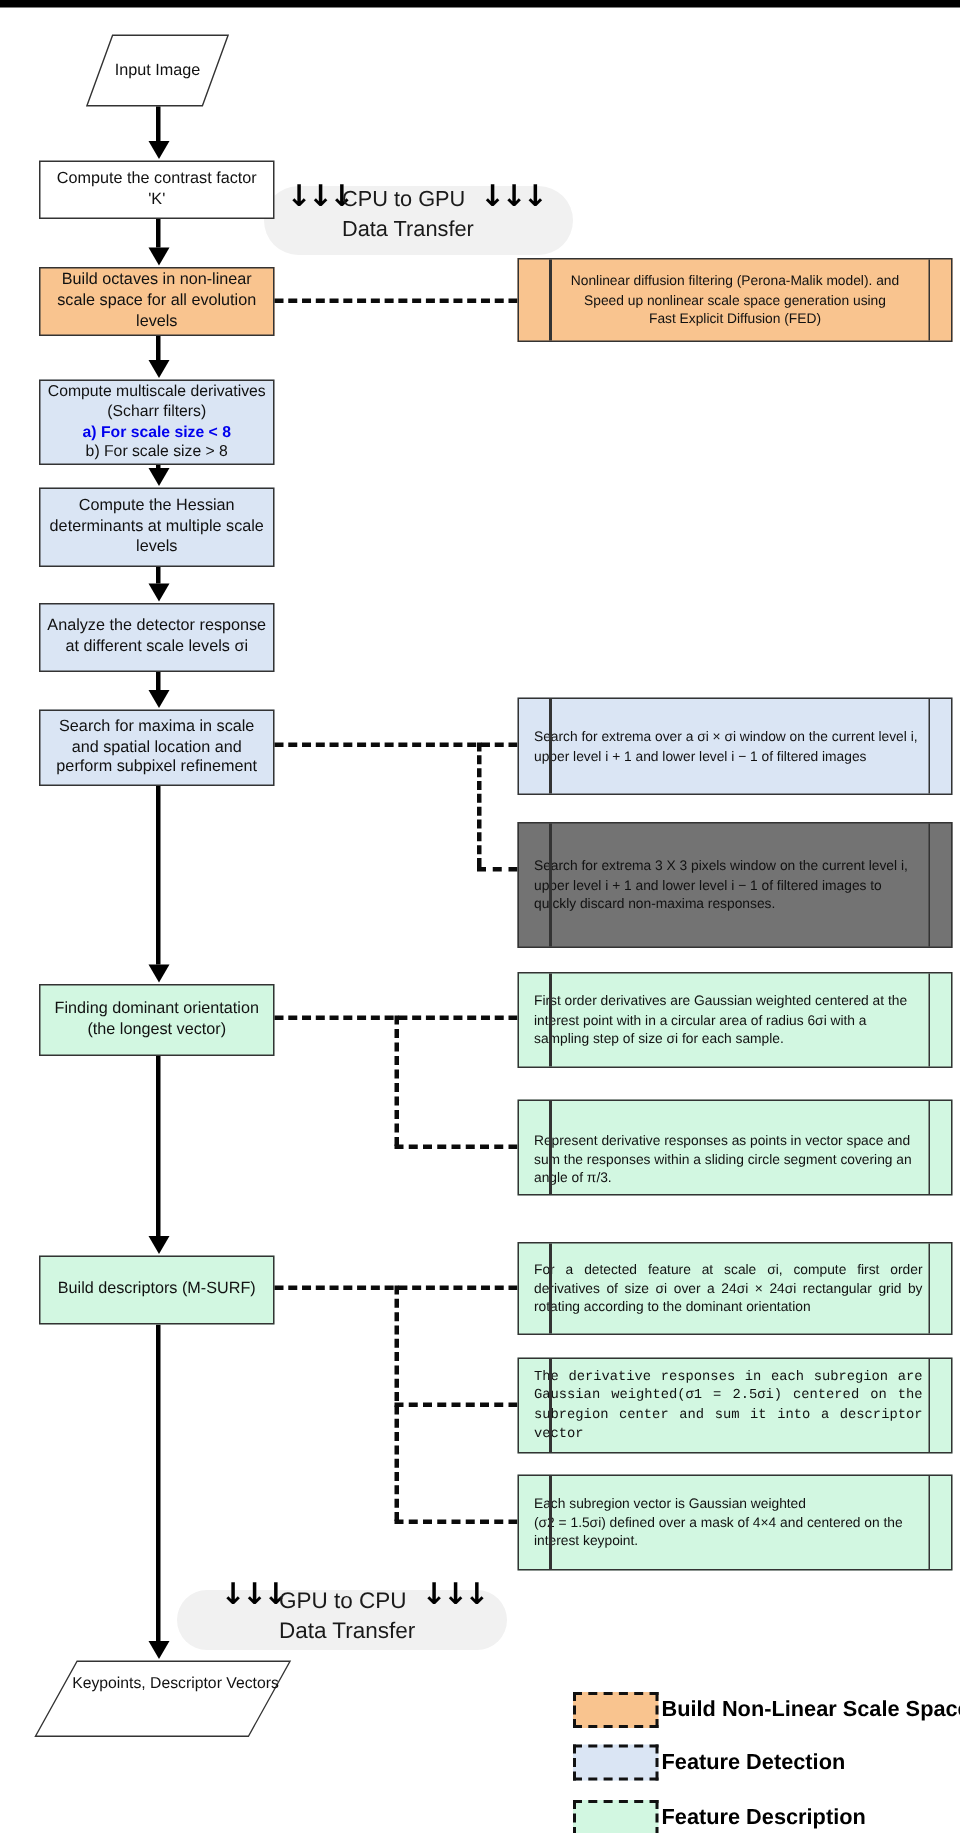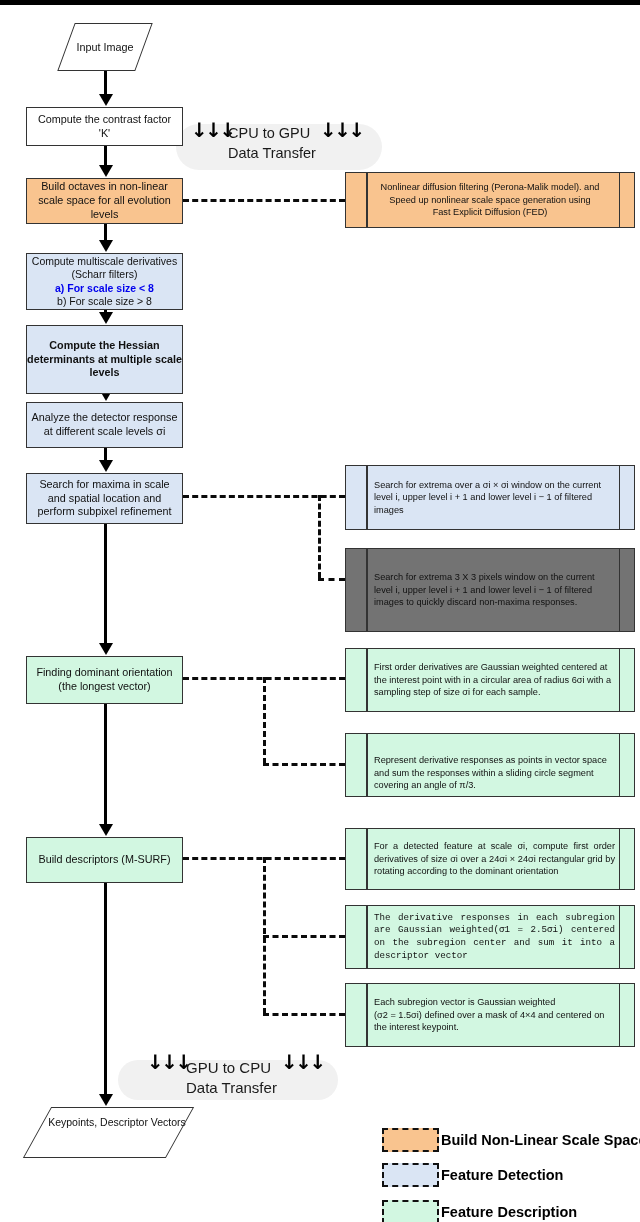--- a/index.html
+++ b/index.html
@@ -16,21 +16,21 @@
   }
   .prelines{white-space:pre-line;}
   
   .sbox{
     position:absolute;left:345px;width:290px;border:1.5px solid #333;box-sizing:border-box;
     display:flex;align-items:center;font-size:9.2px;line-height:1.36;
   }
   .sbox::before,.sbox::after{content:"";position:absolute;top:0;bottom:0;width:1.5px;background:#333;}
   .sbox::before{left:20px;}
   .sbox::after{right:14px;}
-  .sbox .inner{width:100%;padding:4px 19px 4px 28px;box-sizing:border-box;}
+  .sbox .inner{width:100%;padding:4px 19px 4px 10px;box-sizing:border-box;}
   .sbox .center{text-align:center;padding:4px 16px;}
   .justify .inner{text-align:justify;}
   
   .arr{position:absolute;left:104px;width:3px;background:#000;}
   .arr::after{
     content:"";position:absolute;left:-5.5px;bottom:-12px;width:0;height:0;
     border-left:7px solid transparent;border-right:7px solid transparent;border-top:12px solid #000;
   }
   
   .hd{position:absolute;height:0;border-top:3px dashed #0b0b0b;}
@@ -81,21 +81,21 @@
 scale space for all evolution
 levels</div>
 
   <div class="mbox" style="top: 253px; height: 57px; font-size: 10.5px; background-color: rgb(218, 229, 244);">
     <div>Compute multiscale derivatives</div>
     <div>(Scharr filters)</div>
     <div class="b" style="color: rgb(0, 0, 238);">a) For scale size &lt; 8</div>
     <div>b) For scale size &gt; 8</div>
   </div>
 
-  <div class="mbox prelines" style="top: 325px; height: 69px; background-color: rgb(218, 229, 244); font-weight: bold;">Compute the Hessian
+  <div class="mbox prelines" style="top: 325px; height: 53px; background-color: rgb(218, 229, 244);">Compute the Hessian
 determinants at multiple scale
 levels</div>
 
   <div class="mbox prelines" style="top: 402px; height: 46px; background-color: rgb(218, 229, 244);">Analyze the detector response
 at different scale levels σi</div>
 
   <div class="mbox prelines" style="top: 473px; height: 51px; background-color: rgb(218, 229, 244);">Search for maxima in scale
 and spatial location and
 perform subpixel refinement</div>
 

